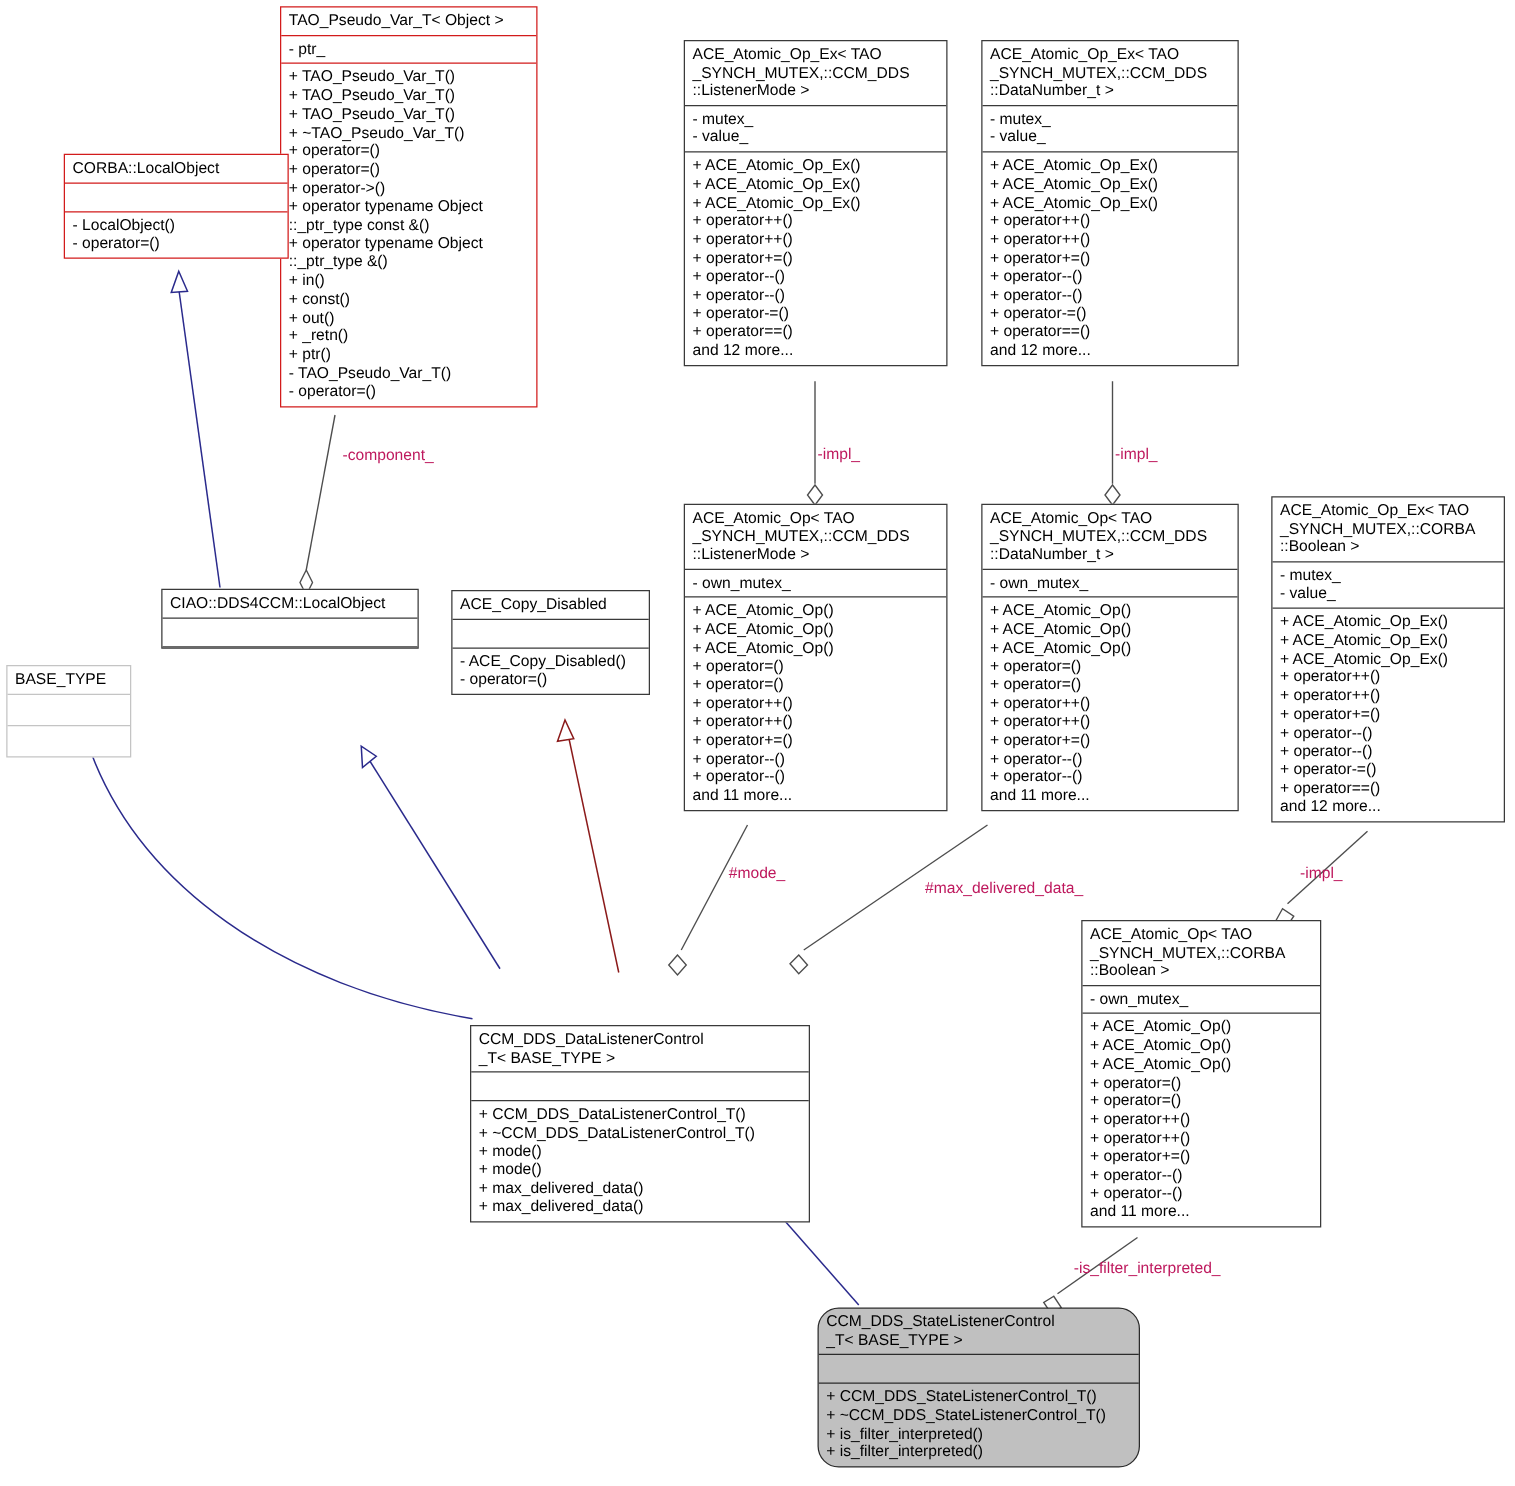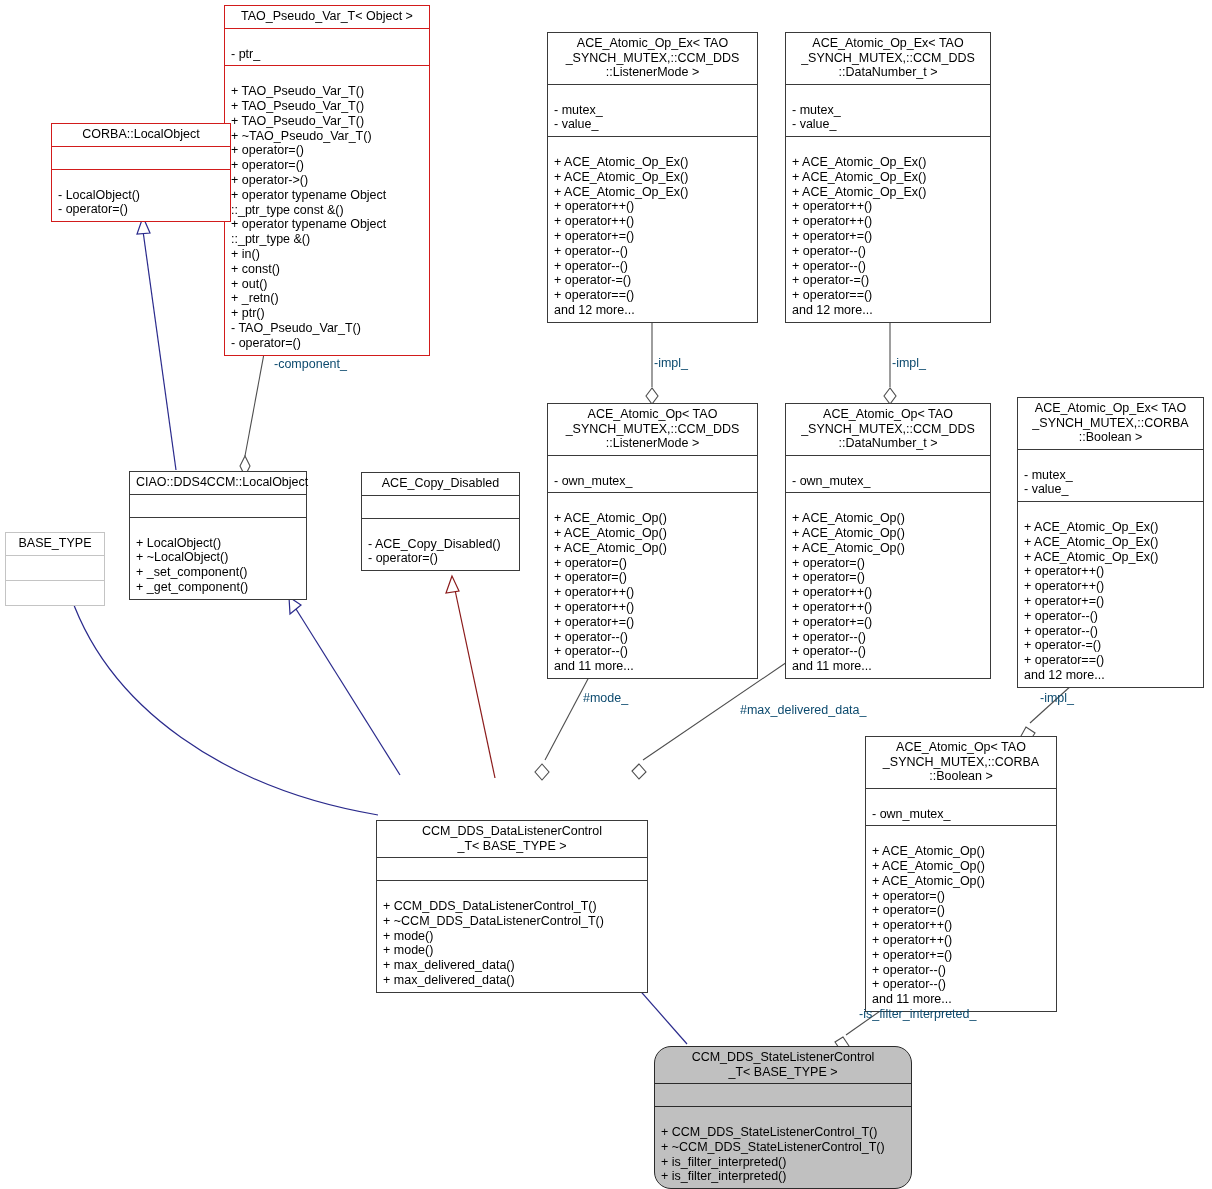--- a/index.html
+++ b/index.html
@@ -4,40 +4,40 @@
 <style>
   html,body{margin:0;padding:0;background:#ffffff;}
   body{width:1212px;height:1189px;position:relative;
        font-family:"Liberation Sans","DejaVu Sans",sans-serif;
        -webkit-font-smoothing:none;}
   #canvas{position:absolute;left:0;top:0;width:1212px;height:1189px;}
   svg#edges{position:absolute;left:0;top:0;width:1212px;height:1189px;overflow:visible;}
 
   .node{position:absolute;box-sizing:border-box;background:#ffffff;
         border:1px solid #404040;}
-  .node .title{padding:3px 6px 4px 6px;text-align:center;font-size:12.5px;
+  .node .title{padding:3px 6px 4px 6px;text-align:left;font-size:12.5px;
         line-height:14.5px;color:#000;white-space:pre-line;}
   .node .sep{border-top:1px solid #404040;}
-  .node .attrs,.node .ops{padding:18px 6px 4px 6px;font-size:12.5px;
+  .node .attrs,.node .ops{padding:3px 6px 4px 6px;font-size:12.5px;
         line-height:14.8px;color:#000;text-align:left;}
   .node .attrs.empty{height:22px;padding:0;}
   .node .row{white-space:pre;}
 
   .node.red{border-color:#d21b1b;}
   .node.red .sep{border-top-color:#d21b1b;}
   .node.gray-border{border-color:#c4c4c4;margin-top:39px;}
   .node.gray-border .sep{border-top-color:#c4c4c4;}
   .node.gray-border .attrs.empty{height:24px;}
   .node.gray-border .ops.empty{height:24px;padding:0;}
   .node.highlight{background:#c0c0c0;border-color:#2b2b2b;border-radius:17px;}
   .node.highlight .sep{border-top-color:#2b2b2b;}
   .node.dark{border-color:#3a3a3a;}
   .node.dark .sep{border-top-color:#3a3a3a;}
 
-  .edgelabel{position:absolute;font-size:12.5px;color:#0c4a6e;white-space:pre;
+  .edgelabel{position:absolute;font-size:12.5px;color:#be185d;white-space:pre;
              background:transparent;line-height:14px;}
 </style>
 </head>
 <body>
 
 <div id="canvas">
 
   <svg id="edges" viewBox="0 0 1212 1189" xmlns="http://www.w3.org/2000/svg">
 
     <g>
@@ -257,31 +257,25 @@
         <div class="row">+ operator++()</div>
         <div class="row">+ operator+=()</div>
         <div class="row">+ operator--()</div>
         <div class="row">+ operator--()</div>
         <div class="row">+ operator-=()</div>
         <div class="row">+ operator==()</div>
         <div class="row">and 12 more...</div>
       </div>
   </div>
 
-  <div class="node dark" style="left:129px;top:471px;width:178px;">
+  <div class="node dark" style="left:129px;top:471px;width:206px;">
     <div class="title">CIAO::DDS4CCM::LocalObject</div>
     <div class="sep"></div>
     <div class="attrs empty"></div>
     <div class="sep"></div>
-    <div class="ops">
-        <div class="row">+ LocalObject()</div>
-        <div class="row">+ ~LocalObject()</div>
-        <div class="row">+ _set_component()</div>
-        <div class="row">+ _get_component()</div>
-      </div>
   </div>
 
   <div class="node dark" style="left:361px;top:472px;width:159px;">
     <div class="title">ACE_Copy_Disabled</div>
     <div class="sep"></div>
     <div class="attrs empty"></div>
     <div class="sep"></div>
     <div class="ops">
         <div class="row">- ACE_Copy_Disabled()</div>
         <div class="row">- operator=()</div>

